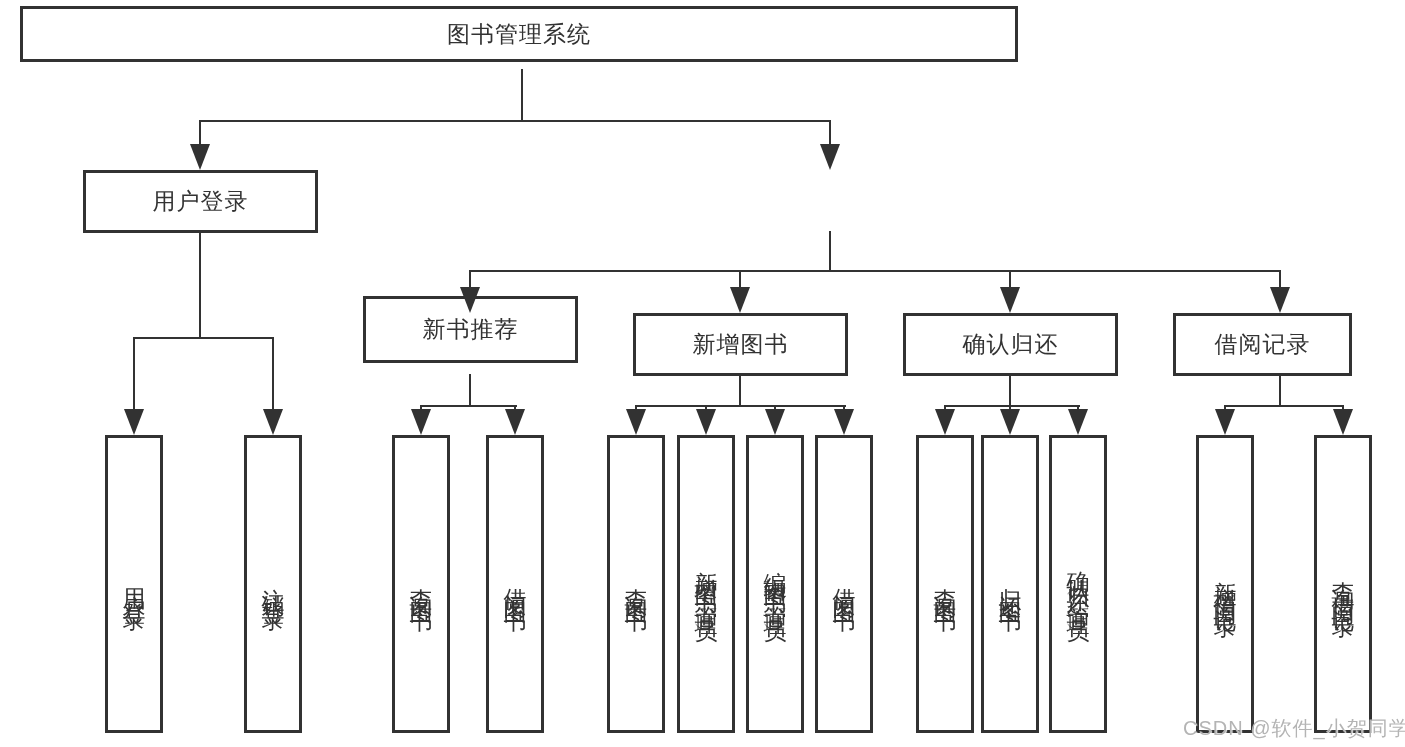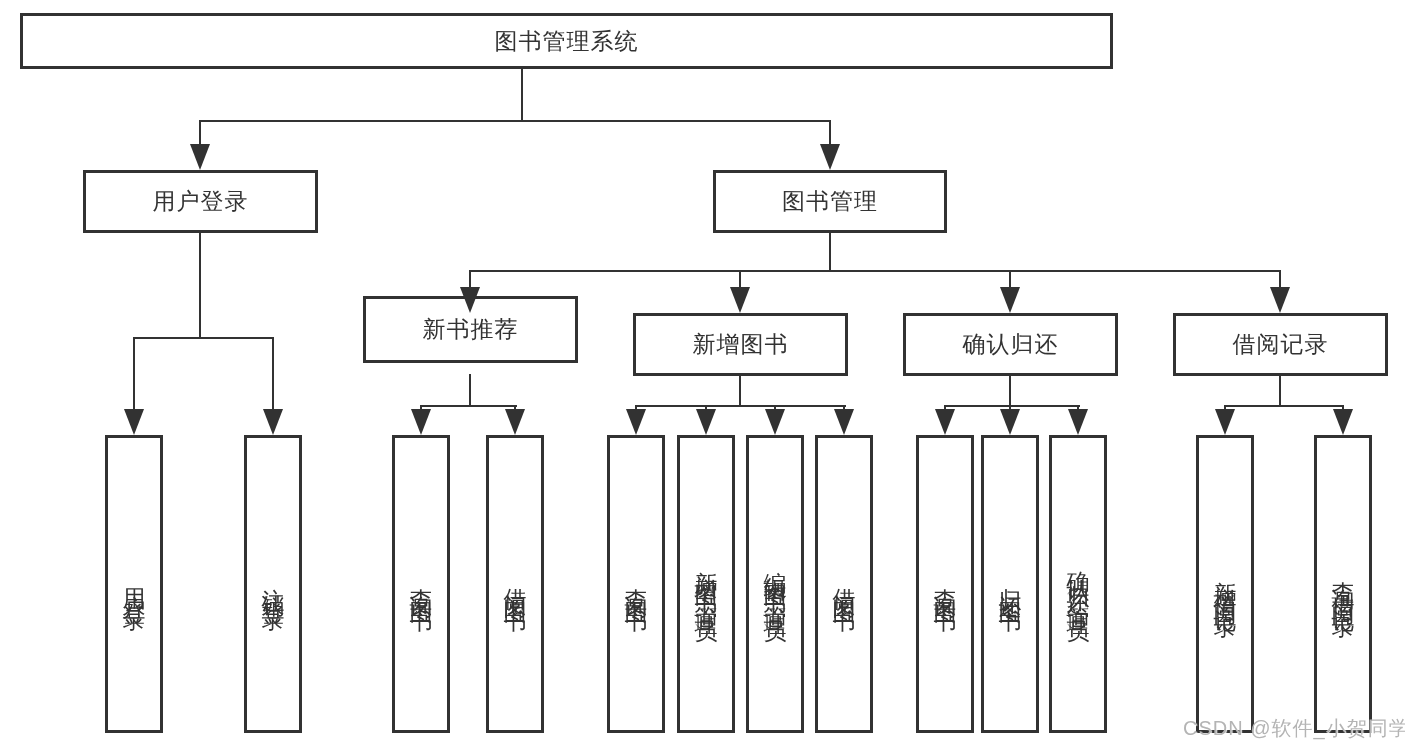--- a/index.html
+++ b/index.html
@@ -30,29 +30,28 @@
     position:absolute;left:1183px;top:715px;
     color:var(--wm);font-size:20px;letter-spacing:1px;white-space:nowrap;
     text-shadow:1px 1px 1px rgba(255,255,255,0.9);
   }
 </style>
 </head>
 <body>
 
 <div class="canvas">
 
-  <div class="box" style="left:20px;top:13px;width:1093px;height:56px">图书管理系统</div>
+  <div class="box" style="left:20px;top:6px;width:998px;height:56px">图书管理系统</div>
 
   <div class="box" style="left:83px;top:170px;width:235px;height:63px">用户登录</div>
-  <div class="box" style="left:713px;top:170px;width:234px;height:63px">图书管理</div>
 
   <div class="box" style="left:363px;top:296px;width:215px;height:67px">新书推荐</div>
   <div class="box" style="left:633px;top:313px;width:215px;height:63px">新增图书</div>
   <div class="box" style="left:903px;top:313px;width:215px;height:63px">确认归还</div>
-  <div class="box" style="left:1173px;top:313px;width:215px;height:63px">借阅记录</div>
+  <div class="box" style="left:1173px;top:313px;width:179px;height:63px">借阅记录</div>
 
   <div class="box vbox" style="left:105px;top:435px;width:58px;height:298px">用户登录</div>
   <div class="box vbox" style="left:244px;top:435px;width:58px;height:298px">注销登录</div>
 
   <div class="box vbox" style="left:392px;top:435px;width:58px;height:298px">查询图书</div>
   <div class="box vbox" style="left:486px;top:435px;width:58px;height:298px">借阅图书</div>
 
   <div class="box vbox" style="left:607px;top:435px;width:58px;height:298px">查询图书</div>
   <div class="box vbox" style="left:677px;top:435px;width:58px;height:298px">新增图书（管理员）</div>
   <div class="box vbox" style="left:746px;top:435px;width:58px;height:298px">编辑图书（管理员）</div>

